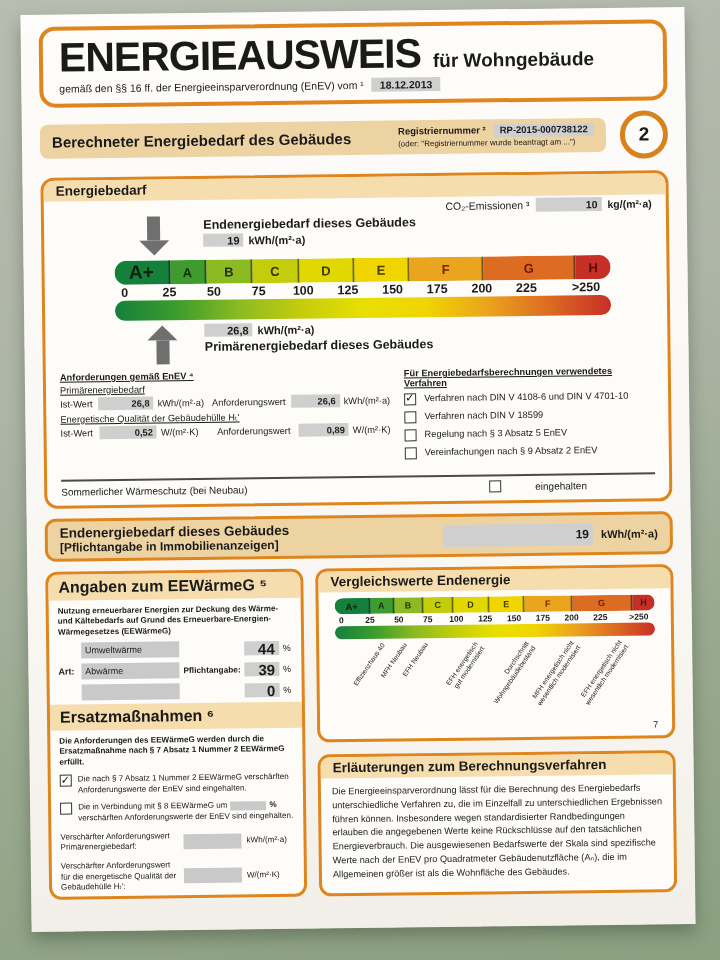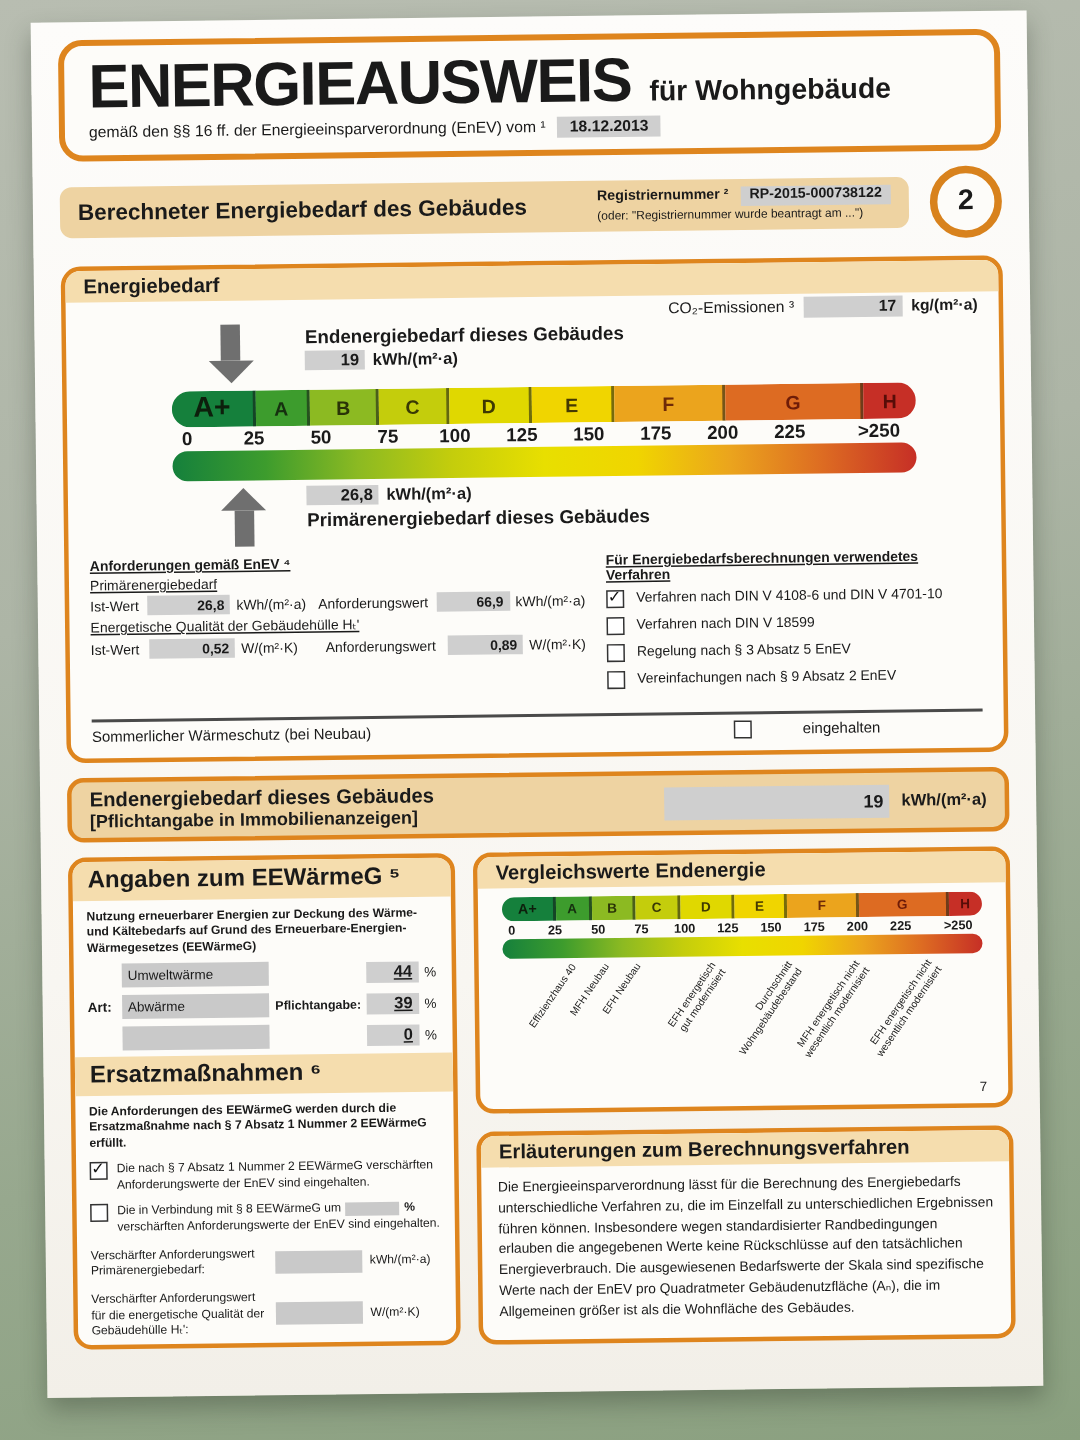--- a/index.html
+++ b/index.html
@@ -92,21 +92,21 @@
   .pf-box{width:150px;height:22px;font-size:12px;}
 
   .cols{display:flex;gap:12px;margin-top:10px;align-items:stretch;}
   .left-box{width:252px;flex:0 0 auto;border:3px solid #de851e;border-radius:12px;background:#fdfcf9;overflow:hidden;}
   .lb-pad{padding:6px 9px 4px;}
   .small-intro{font-size:8.1px;font-weight:bold;line-height:1.28;}
   .ee-row{display:flex;align-items:center;gap:4px;margin-top:5px;font-size:9px;}
   .ee-art{width:20px;font-weight:bold;}
   .ee-type{width:104px;height:16px;background:#c9c9c9;display:flex;align-items:center;padding:0 4px;box-sizing:border-box;}
   .ee-mid{width:60px;font-weight:bold;font-size:8.3px;}
-  .ee-val{width:36px;height:14px;font-size:11px;text-decoration:underline;}
+  .ee-val{width:36px;height:14px;font-size:15px;}
   .ee-pct{width:10px;}
   .ers-item{display:flex;align-items:flex-start;gap:6px;margin-top:7px;font-size:8.1px;line-height:1.3;}
   .inline-box{display:inline-block;width:36px;height:9px;background:#c9c9c9;vertical-align:middle;margin:0 3px;}
   .ers-row{display:flex;align-items:center;gap:5px;margin-top:9px;font-size:8.1px;line-height:1.25;}
   .ers-row .r-lbl{flex:1;white-space:pre-line;}
   .ers-row .r-box{width:58px;height:15px;background:#c9c9c9;flex:0 0 auto;}
   .ers-row .r-unit{width:48px;flex:0 0 auto;}
 
   .right-col{flex:1;display:flex;flex-direction:column;gap:12px;}
   .vgl-box{border:3px solid #de851e;border-radius:12px;background:#fdfcf9;overflow:hidden;flex:0 0 auto;}
@@ -156,21 +156,21 @@
         </div>
       </div>
       <div class="page-circle">2</div>
     </div>
 
     <div class="sec-box eb">
       <div class="sec-band">Energiebedarf</div>
       <div class="eb-body">
         <div class="co2-row">
           <span>CO₂-Emissionen ³</span>
-          <span class="val-box" style="width:66px;height:14px;font-size:10.5px;">17</span>
+          <span class="val-box" style="width:66px;height:14px;font-size:10.5px;">10</span>
           <span class="unit" style="font-size:10.5px;">kg/(m²·a)</span>
         </div>
 
         <div class="scale-wrap">
           <div class="ende-area">
             <div class="arrow" style="left:5%;top:0;">
               <div class="stem"></div>
                 <div class="head-down"></div>
             </div>
             <div class="ende-text">
@@ -245,21 +245,21 @@
 
         <div class="eb-cols">
           <div class="anf-col">
             <div class="anf-title">Anforderungen gemäß EnEV ⁴</div>
             <div class="anf-sub">Primärenergiebedarf</div>
             <div class="anf-row">
               <span class="lbl">Ist-Wert</span>
               <span class="val-box vbox">26,8</span>
               <span class="u1">kWh/(m²·a)</span>
               <span class="anf-l">Anforderungswert</span>
-              <span class="val-box vbox2">66,9</span>
+              <span class="val-box vbox2">26,6</span>
               <span>kWh/(m²·a)</span>
             </div>
             <div class="anf-sub">Energetische Qualität der Gebäudehülle Hₜ'</div>
             <div class="anf-row">
               <span class="lbl">Ist-Wert</span>
               <span class="val-box vbox">0,52</span>
               <span class="u1">W/(m²·K)</span>
               <span class="anf-l">Anforderungswert</span>
               <span class="val-box vbox2">0,89</span>
               <span>W/(m²·K)</span>

